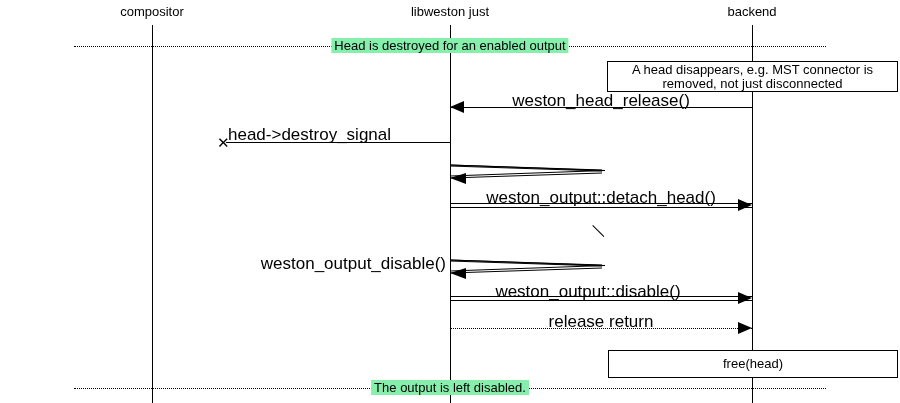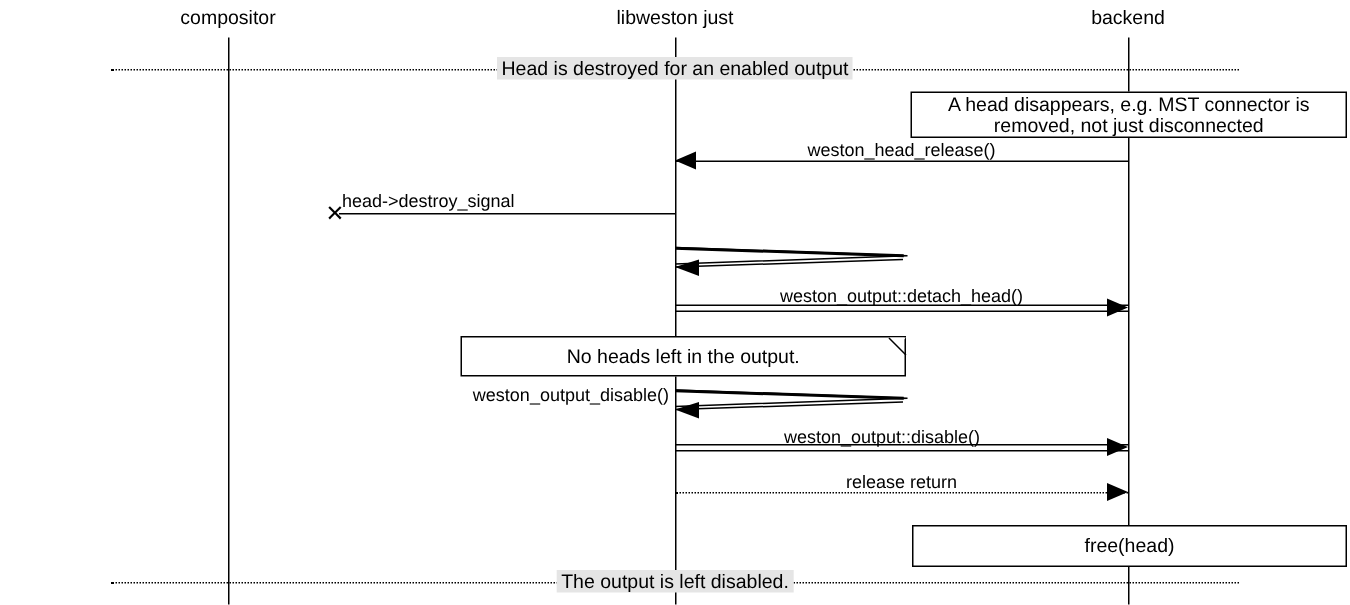--- a/index.html
+++ b/index.html
@@ -23,21 +23,21 @@
   }
 
   .separator{
     position:absolute;
     height:0;
     border-top:1px dotted #000000;
   }
   .separator-label{
     position:absolute;
     transform:translateX(-50%);
-    background:#e5e5e5;
+    background:#86efac;
     padding:0 3px;
     font-size:13px;
     line-height:15px;
     white-space:nowrap;
   }
 
   .msg-line{
     position:absolute;
     height:0;
     border-top:1px solid #000000;
@@ -45,21 +45,21 @@
   .msg-line.dbl{
     height:3px;
     border-top:1px solid #000000;
     border-bottom:1px solid #000000;
   }
   .msg-line.dotted{
     border-top:1px dotted #000000;
   }
   .msg-label{
     position:absolute;
-    font-size:12px;
+    font-size:17px;
     line-height:15px;
     white-space:nowrap;
   }
   .msg-label.center{transform:translateX(-50%);}
   .msg-label.rightal{transform:translateX(-100%);}
 
   .arrowhead{position:absolute;width:0;height:0;}
   .arrowhead.left{
     border-top:6px solid transparent;
     border-bottom:6px solid transparent;
@@ -140,23 +140,20 @@
       <path d="M0,2 L155,7.5 L0,13" fill="none" stroke="#000" stroke-width="1"></path>
       <line x1="0" y1="15" x2="152" y2="10" stroke="#000" stroke-width="1"></line>
       <polygon points="0,15 16,10 16,21" fill="#000"></polygon>
     </svg>
   </div>
 
   <div class="msg-label center" style="left:601px;top:190px;">weston_output::detach_head()</div>
   <div class="msg-line dbl" style="left:450px;top:203px;width:302px;"></div>
   <div class="arrowhead right" style="left:738px;top:199px;"></div>
 
-  <div class="note" style="left:307px;top:224px;width:297px;height:27px;">
-    <span class="note-text">No heads left in the output.</span>
-  </div>
   <div class="note-fold" style="left:593px;top:225px;"></div>
   <div class="note-fold-line" style="left:593px;top:225px;"></div>
 
   <div class="msg-label rightal" style="left:446px;top:256px;">weston_output_disable()</div>
   <div class="selfcall" style="left:450px;top:258px;">
     <svg width="160" height="24" viewBox="0 0 160 24">
       <path d="M0,2 L152,7 L152,8 L0,3 Z" fill="none" stroke="#000" stroke-width="1"></path>
       <path d="M0,2 L155,7.5 L0,13" fill="none" stroke="#000" stroke-width="1"></path>
       <line x1="0" y1="15" x2="152" y2="10" stroke="#000" stroke-width="1"></line>
       <polygon points="0,15 16,10 16,21" fill="#000"></polygon>

